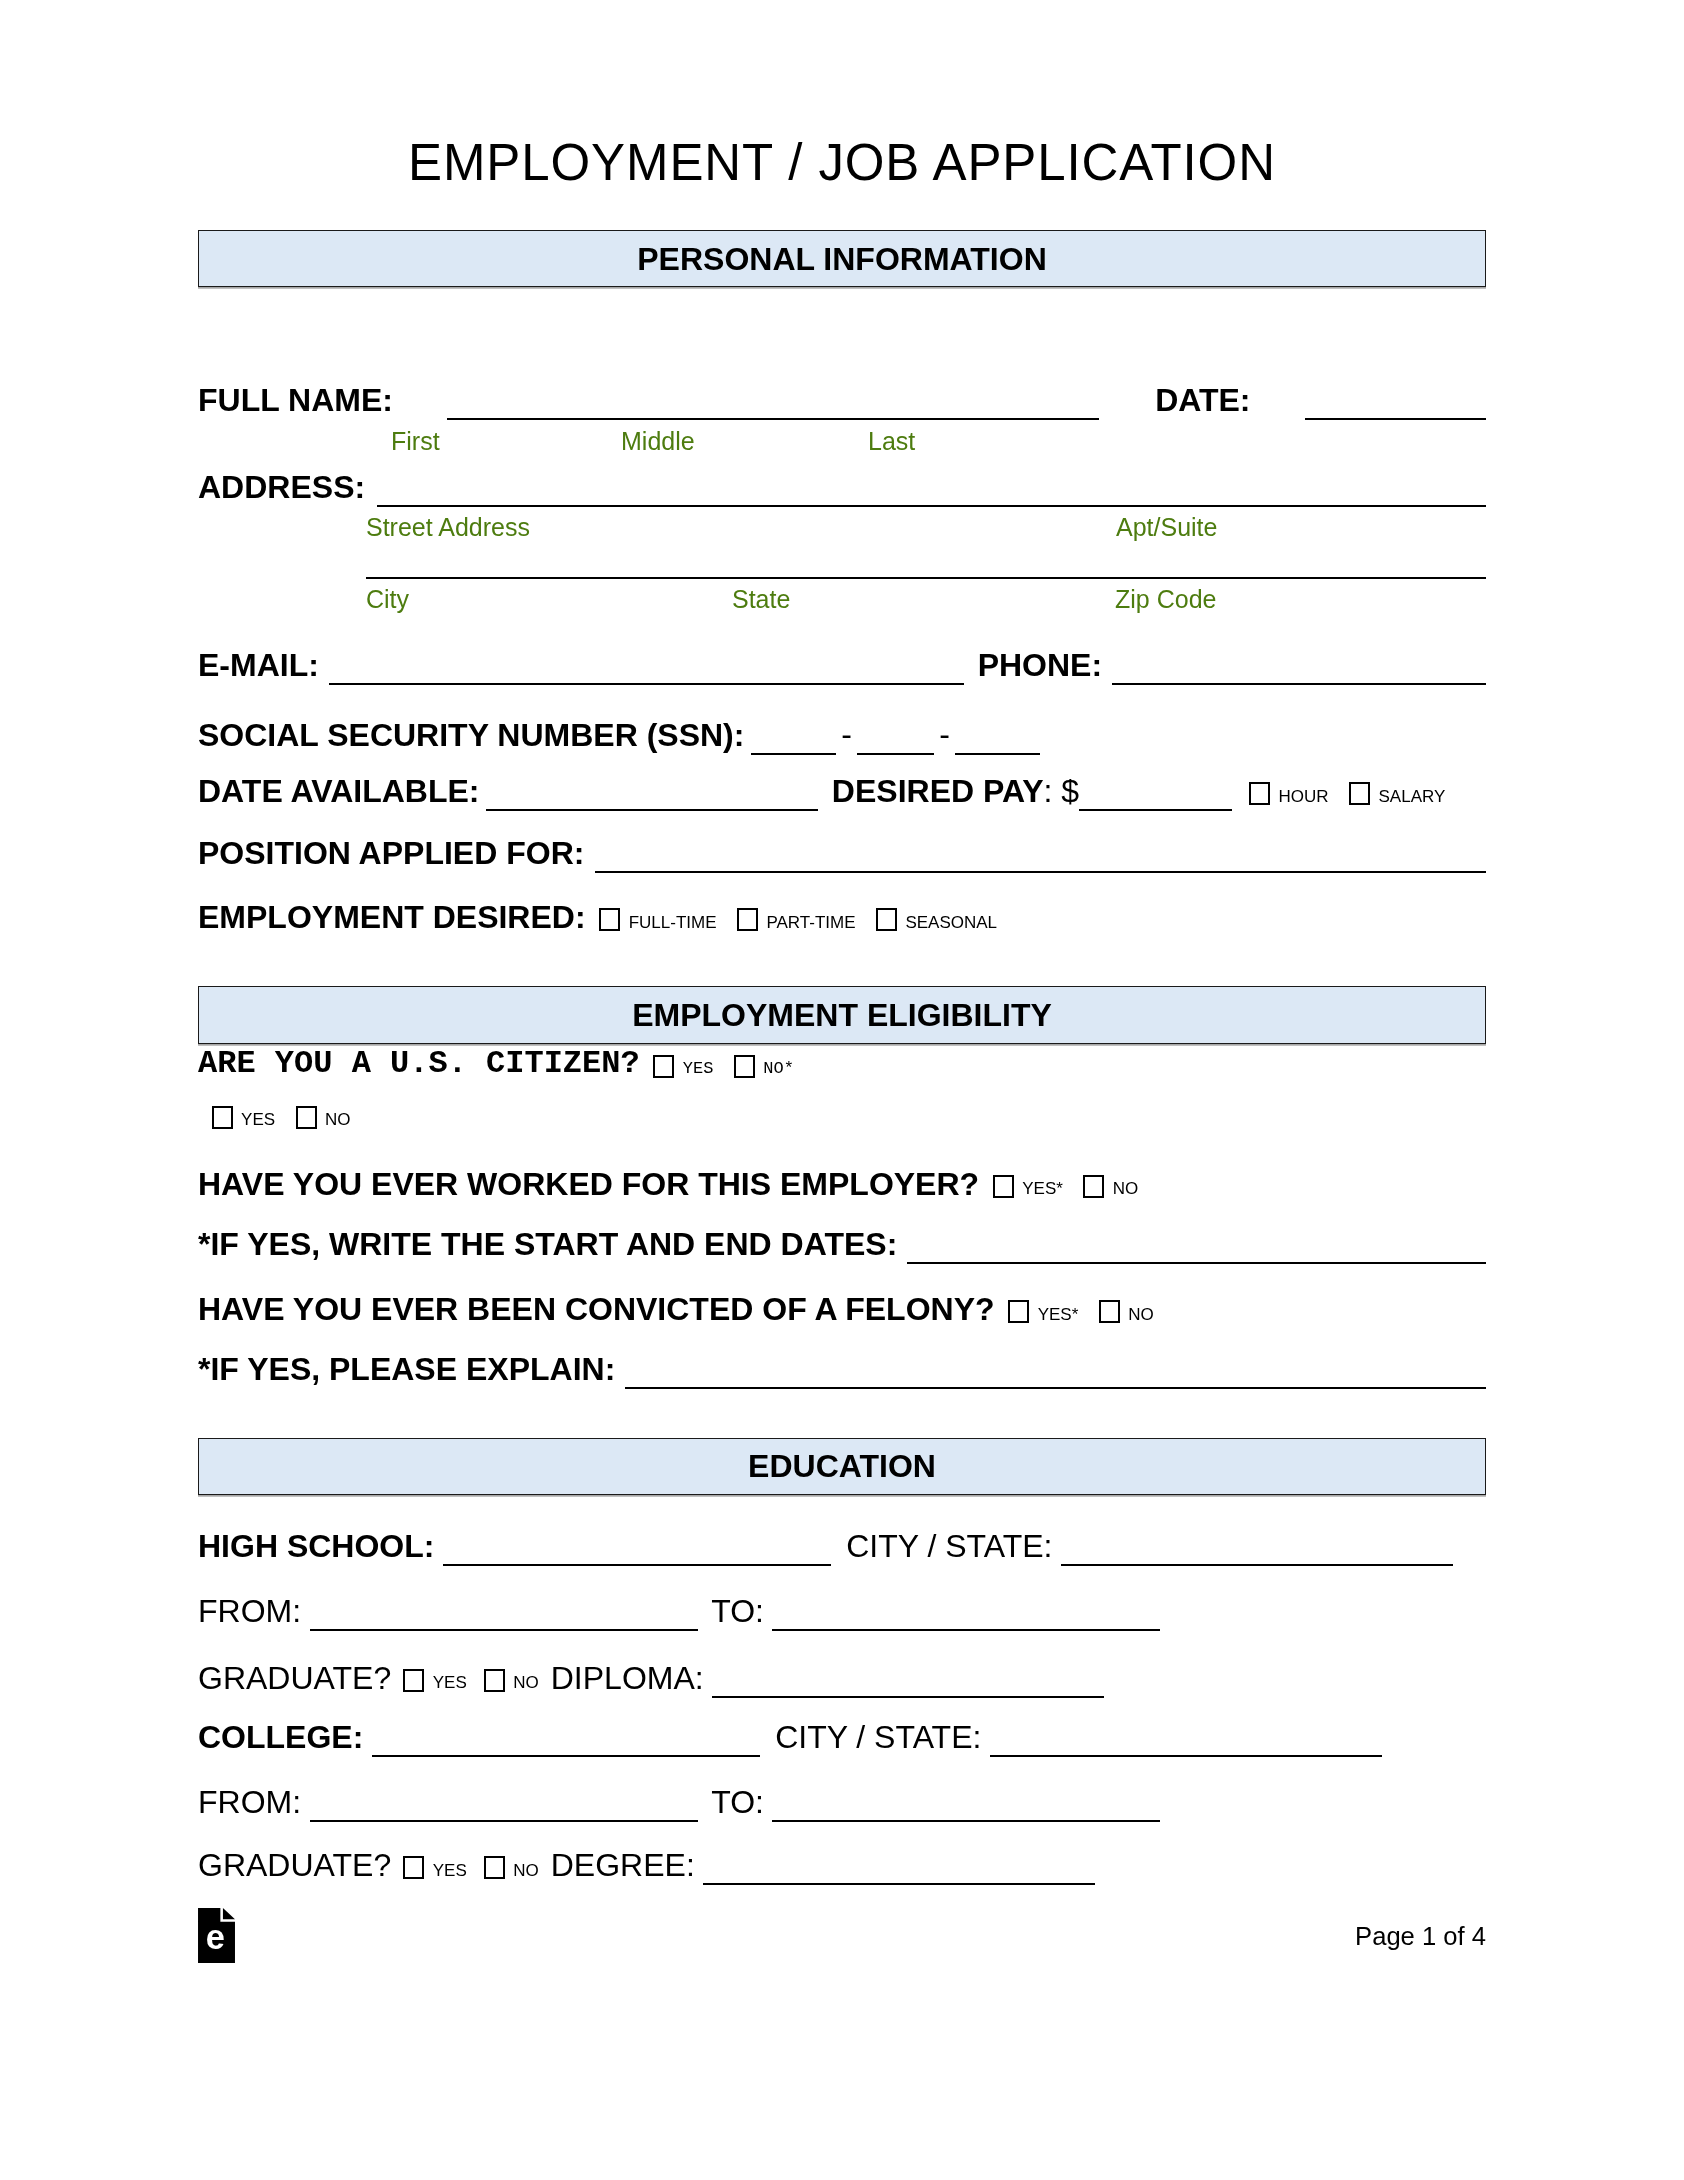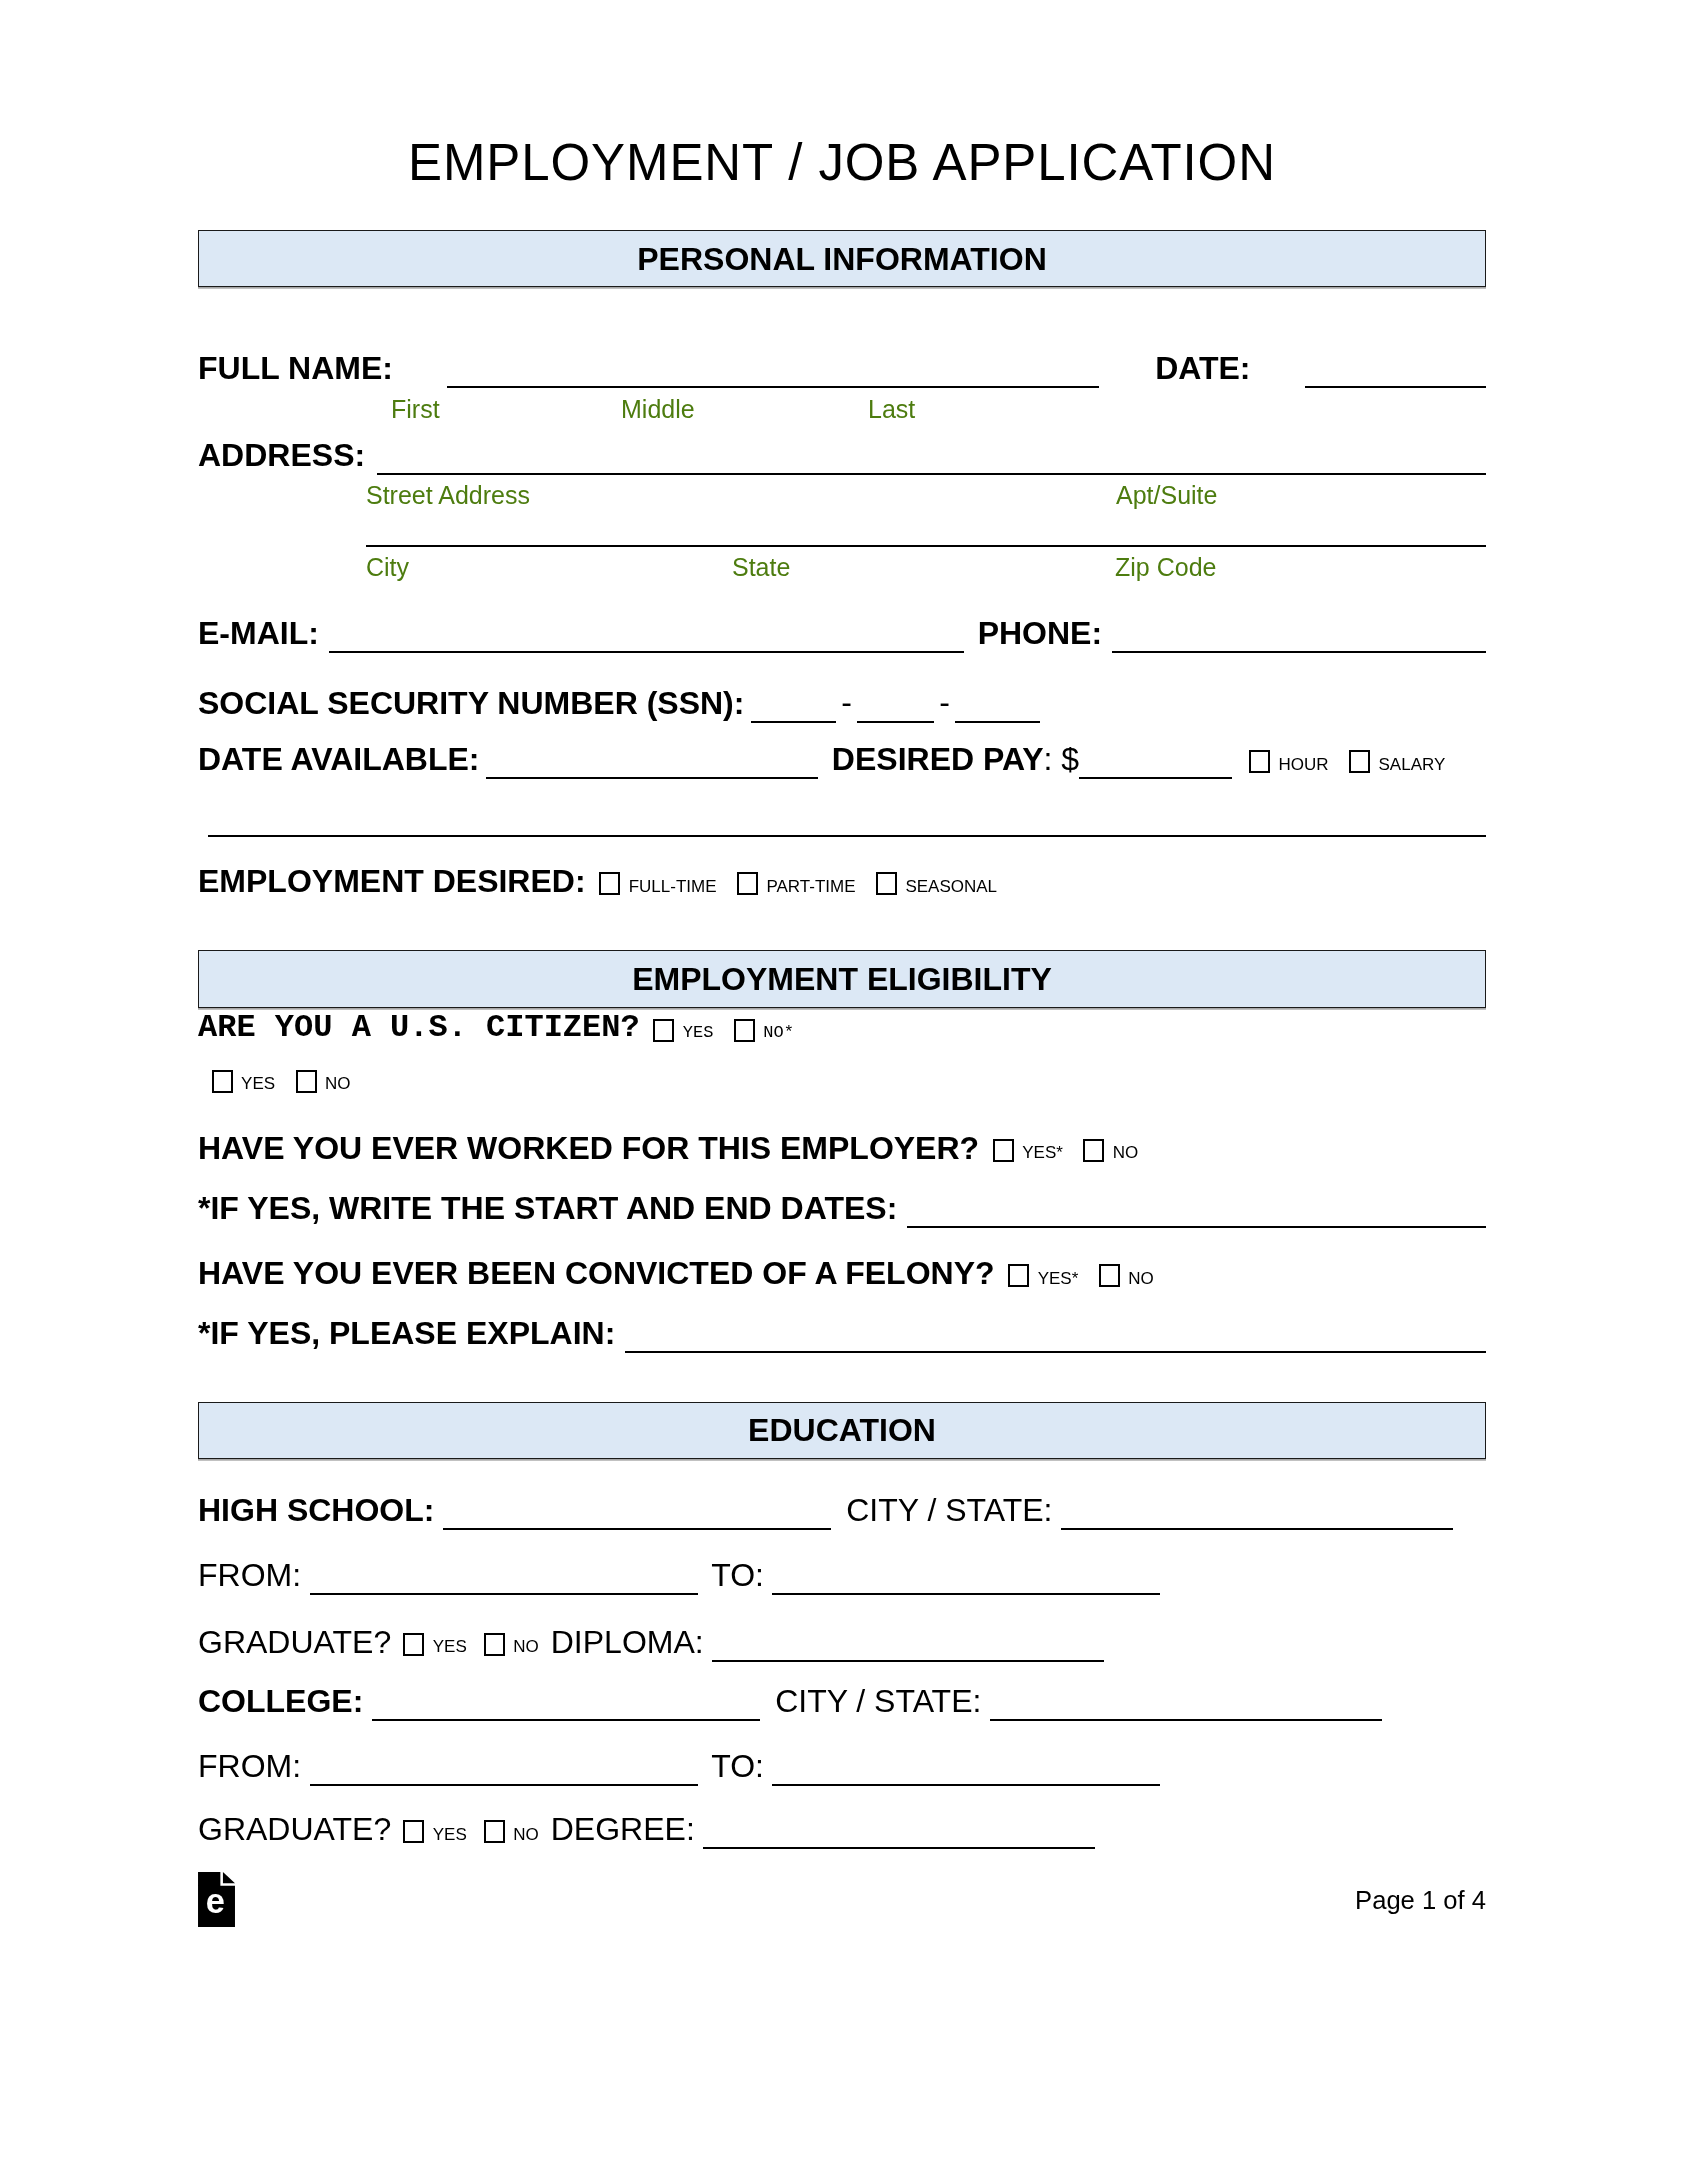--- a/index.html
+++ b/index.html
@@ -52,21 +52,21 @@
     margin-top:5.1px;
   }
   .opt{font-size:17px;white-space:nowrap;padding-bottom:4.3px;}
   .cb{
     display:block;flex:0 0 auto;
     width:21px;height:23px;
     border:2.6px solid #000;background:#fff;
     margin:0 8.5px 6px 0;
   }
   
-  .r-fullname{margin-top:61px;gap:44px;}
+  .r-fullname{margin-top:93px;gap:44px;}
   .r-address{margin-top:10.2px;}
   .r-city{margin-top:0;}
   .r-email{margin-top:29px;}
   .r-ssn{margin-top:29px;}
   .r-dateavail{margin-top:16px;}
   .r-position{margin-top:22px;}
   .r-empdesired{margin-top:24px;}
   .q1{font-family:Liberation Mono, monospace;}
   .q2{margin-top:22px;}
   .q3{margin-top:29px;}
@@ -163,20 +163,21 @@
       <span class="b ml16">DESIRED PAY</span>
       <span class="r">: $</span>
       <span class="line w180"></span>
       <span class="cb ml20"></span>
       <span class="opt">HOUR</span>
       <span class="cb ml24"></span>
       <span class="opt">SALARY</span>
     </div>
 
     <div class="row r-position">
+      <span class="b">POSITION APPLIED FOR:</span>
       <span class="line grow ml12"></span>
     </div>
 
     <div class="row r-empdesired">
       <span class="b">EMPLOYMENT DESIRED:</span>
       <span class="cb ml16"></span>
       <span class="opt">FULL-TIME</span>
       <span class="cb ml24"></span>
       <span class="opt">PART-TIME</span>
       <span class="cb ml24"></span>

